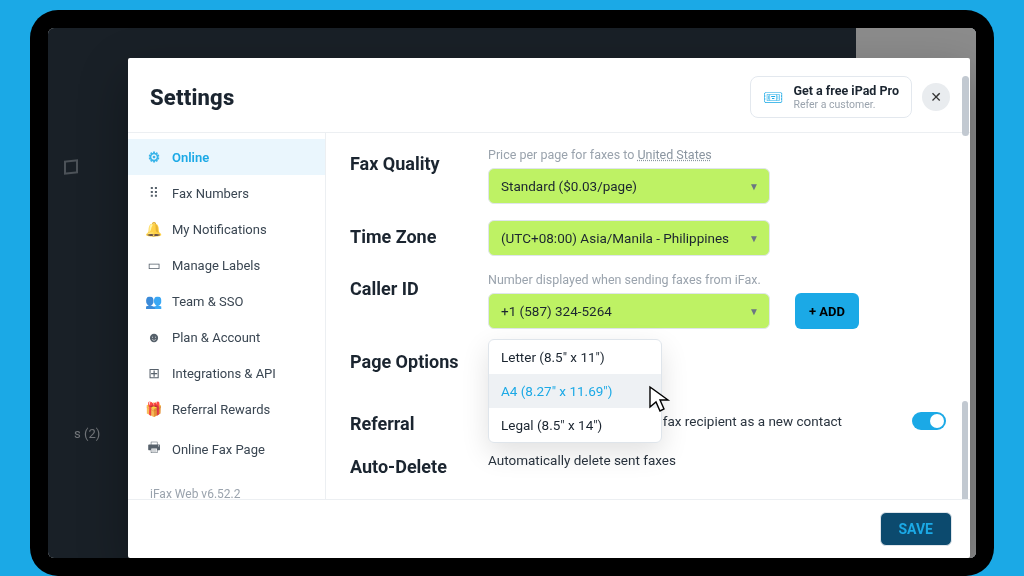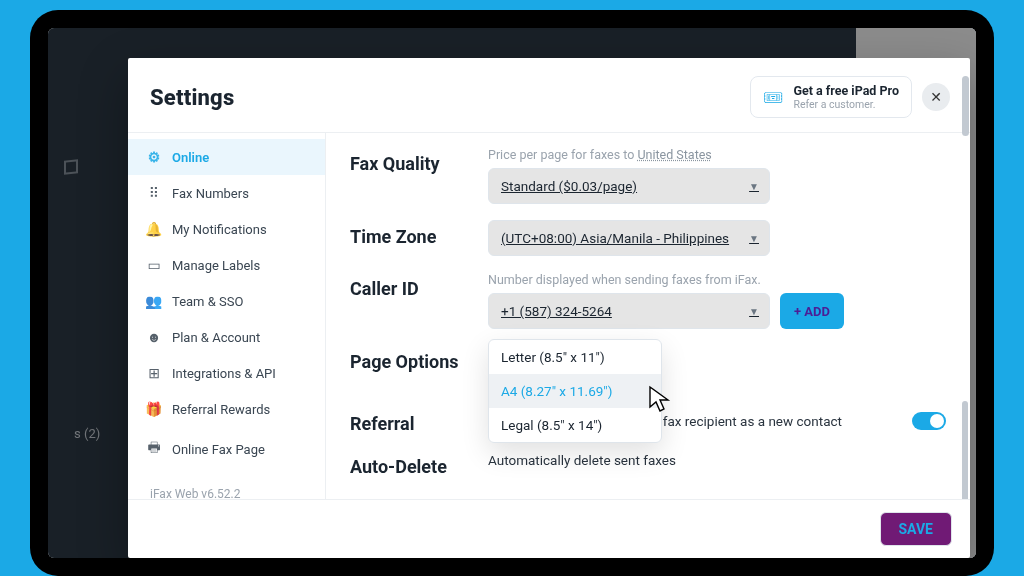--- a/index.html
+++ b/index.html
@@ -63,46 +63,46 @@
 .version { margin-top:6px; padding:10px 22px; font-size:12px; color:#9aa3ad;}
 
 .content { flex:1; padding:14px 24px 8px 24px; overflow:auto; position:relative;}
 .row { display:flex; margin-bottom:16px; }
 .row .lab { width:138px; flex:none; font-size:18px; font-weight:700; color:#1b2530; padding-top:6px;}
 .row .val { flex:1; }
 .hint { font-size:12.5px; color:#9aa3ad; margin-bottom:6px;}
 .hint a { color:#8a95a0; text-decoration:underline dotted;}
 .select {
   display:flex; align-items:center; justify-content:space-between; border:1px solid #dfe5eb; border-radius:6px;
-  height:36px; padding:0 10px 0 12px; font-size:13.5px; color:#1b2530; background:#e5e5e5; width:282px;text-decoration:underline;
+  height:36px; padding:0 10px 0 12px; font-size:13.5px; color:#1b2530; background:#bef264; width:282px;
 }
 .select .caret { color:#6b7682; font-size:10px;}
 .inline { display:flex; gap:10px; align-items:center;}
 .add-btn {
-  height:36px; border:none; background:#1ba9e6; color:#4c1d95; border-radius:6px; padding:0 14px; font-size:13px; font-weight:700; display:flex; align-items:center; cursor:pointer;
+  height:36px; border:none; background:#1ba9e6; color:#000000; border-radius:6px; padding:0 14px; font-size:13px; font-weight:700; display:flex; align-items:center; cursor:pointer;margin-left:15px;
 }
 .toggle-row { display:flex; align-items:center; justify-content:space-between; gap:20px;}
 .toggle {
   width:34px; height:18px; background:#1ba9e6; border-radius:10px; position:relative; flex:none;
 }
 .toggle::after { content:""; position:absolute; right:2px; top:2px; width:14px; height:14px; background:#fff; border-radius:50%; }
 
 
 .dd {
   position:absolute; left:162px; top:206px; width:174px; background:#fff; border:1px solid #dfe5eb; border-radius:6px; box-shadow:0 10px 28px rgba(0,0,0,.12); z-index:5;
 }
 .dd .opt { padding:9px 12px; font-size:13.5px; color:#1b2530; cursor:pointer;}
 .dd .opt.sel { background:#eef1f4; color:#1ba9e6;}
 .cursor-svg { position:absolute; left:322px; top:252px; z-index:6; pointer-events:none;}
 
 .modal-footer {
   border-top:1px solid #eceff2; padding:12px 18px; display:flex; justify-content:flex-end;
 }
 .save-btn {
-  border:1px solid #dfe5eb; background:#701a75; color:#1ba9e6; font-weight:700; font-size:14px; padding:8px 18px; border-radius:6px; cursor:pointer;
+  border:1px solid #dfe5eb; background:#0c4a6e; color:#1ba9e6; font-weight:700; font-size:14px; padding:8px 18px; border-radius:6px; cursor:pointer;
 }
 .scrollbar-thumb { position:absolute; right:1px; top:18px; width:7px; height:60px; background:#c2c9d1; border-radius:4px;}
 .content .vscroll { position:absolute; right:2px; top:268px; width:6px; height:110px; background:#c2c9d1; border-radius:3px;}
 .gap-big { height:46px; }
 .desc { font-size:13.5px; color:#2a343f;}
 </style>
 </head>
 <body>
 
 <div class="device-frame">

